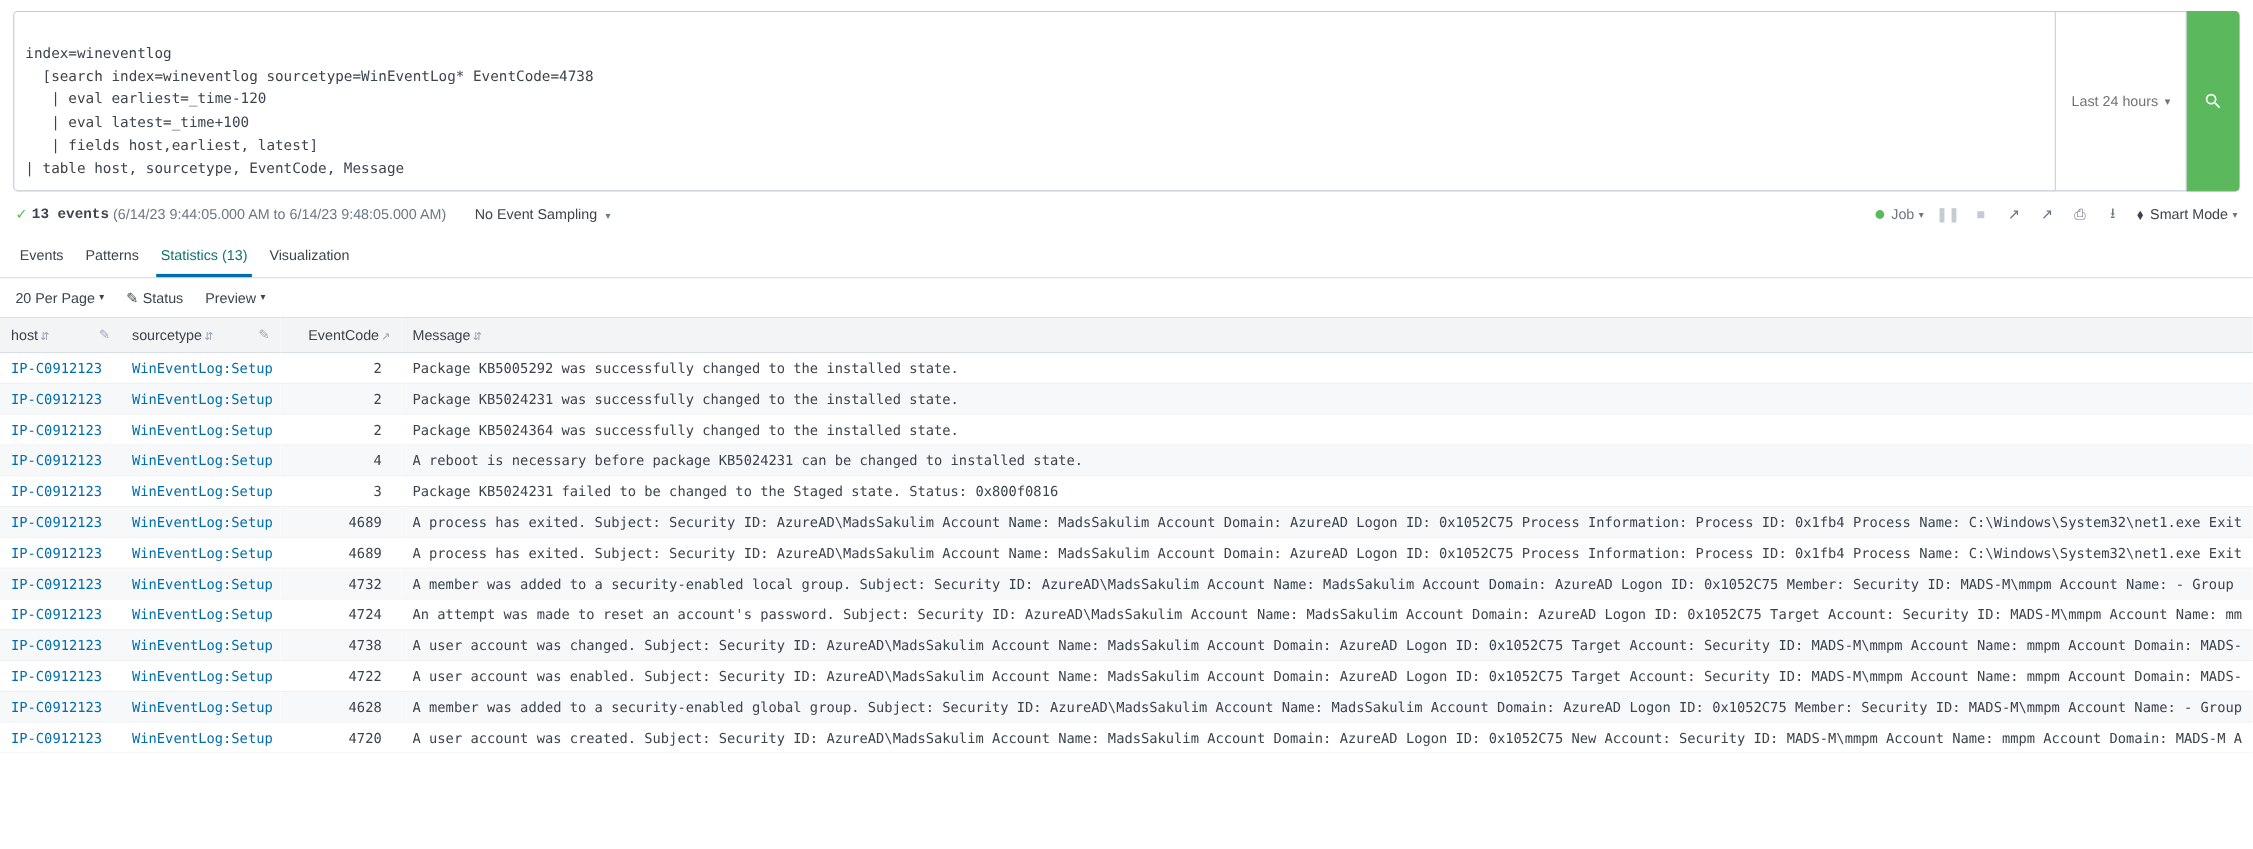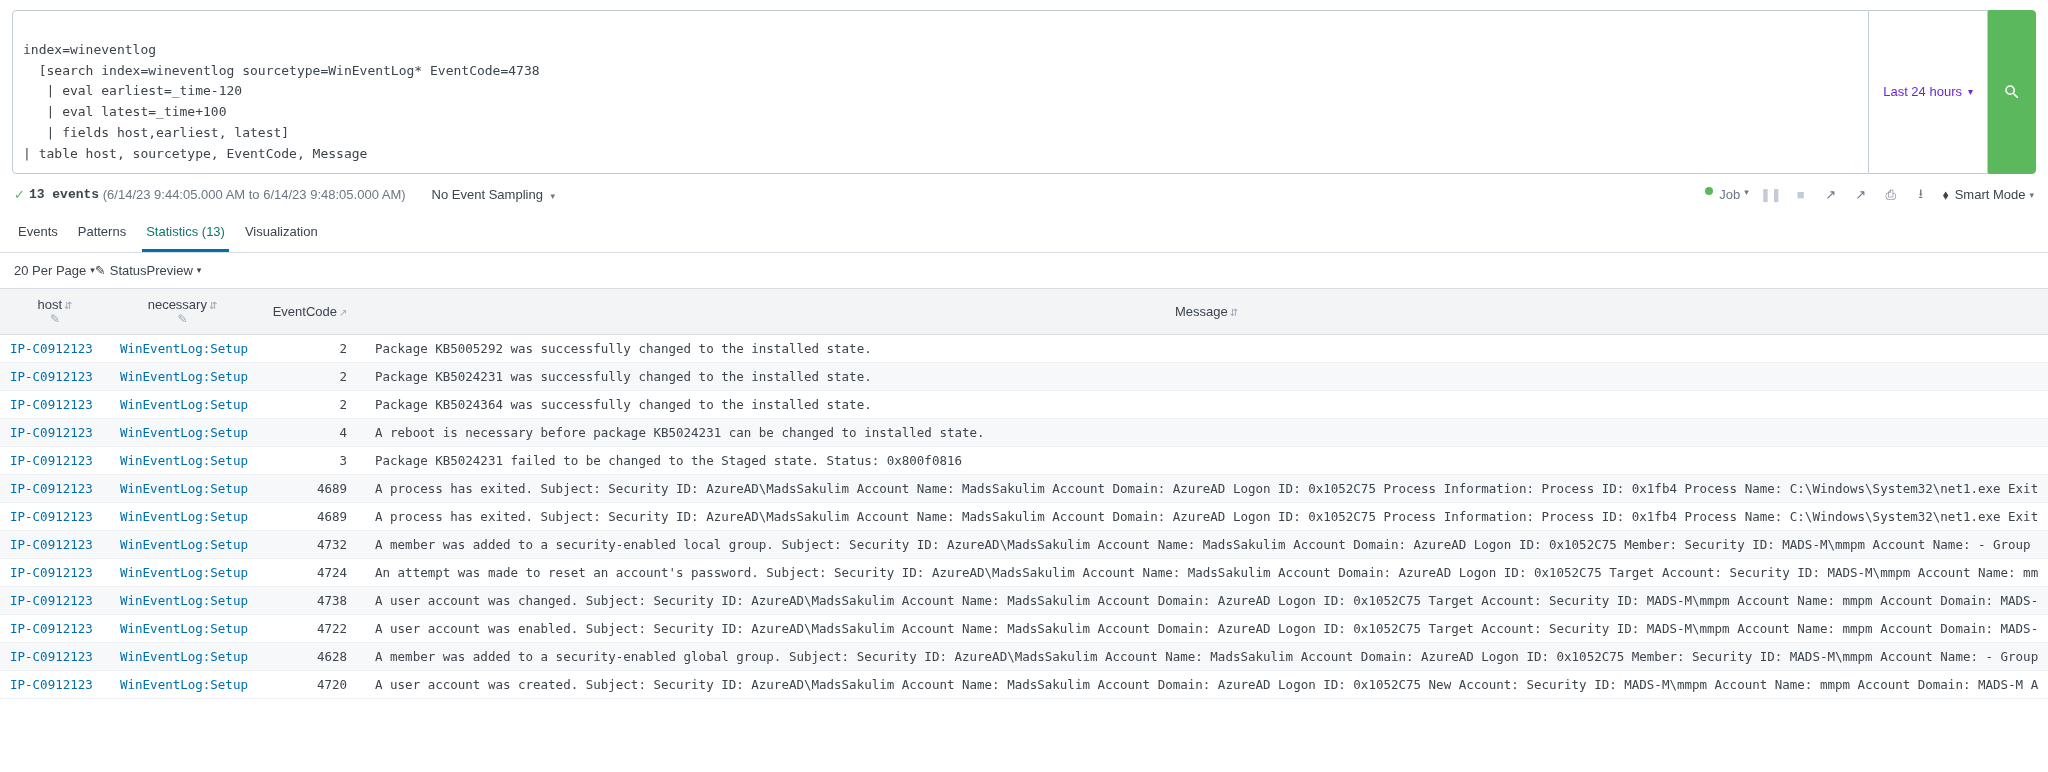--- a/index.html
+++ b/index.html
@@ -2,57 +2,57 @@
 <html><head>
 <meta charset="utf-8">
 <style>
   * { box-sizing: border-box; margin: 0; padding: 0; }
   body { font-family: "Helvetica Neue", Arial, sans-serif; font-size: 12px; color: #3c444d; background: #fff; width: 2048px; }
   .search-bar-row { display: flex; padding: 10px 12px 0 12px; }
   .search-editor { flex: 1; border: 1px solid #c3cbd4; border-radius: 4px 0 0 4px; background: #fff; padding: 8px 10px; font-family: Consolas, Monaco, monospace; font-size: 13px; line-height: 1.6; white-space: pre; overflow: hidden; }
   .search-editor .bracket { color: #3c444d; }
   .search-editor .kw { color: #404040; }
   .search-editor .txt { color: #3c444d; }
-  .time-picker { border: 1px solid #c3cbd4; border-left: none; background: #fff; padding: 0 14px; display: flex; align-items: center; font-size: 13px; color: #6d28d9; }
+  .time-picker { border: 1px solid #c3cbd4; border-left: none; background: #fff; padding: 0 14px; display: flex; align-items: center; font-size: 13px; color: #737373; }
   .time-picker .chev { margin-left: 6px; font-size: 10px; }
   .search-btn { width: 48px; background: #5cb85c; border: 1px solid #5cb85c; border-radius: 0 4px 4px 0; display: flex; align-items: center; justify-content: center; cursor: pointer; }
   .search-btn svg { fill: #fff; width: 18px; height: 18px; }
 
   .status-row { display: flex; align-items: center; padding: 10px 14px 8px 14px; font-size: 13px; color: #6b7785; }
   .status-row .check { color: #5cb85c; margin-right: 4px; }
   .status-row .events-count { color: #3c444d; font-family: Liberation Mono, monospace; }
   .status-row .range { color: #6b7785; }
   .status-row .sampling { margin-left: 26px; color: #3c444d; }
   .status-row .spacer { flex: 1; }
   .job-controls { display: flex; align-items: center; gap: 14px; color: #6b7785; }
-  .job-label { display: flex; }
+  .job-label { display: flex; align-items: center; }
   .job-label .dot { width: 8px; height: 8px; border-radius: 50%; background: #5cb85c; margin-right: 6px; }
   .chev-sm { font-size: 9px; margin-left: 4px; color: #6b7785; }
   .job-ico { color: #c3cbd4; font-size: 13px; display: inline-flex; width: 16px; justify-content: center; }
   .smart-mode { display: flex; align-items: center; color: #3c444d; }
   .smart-mode .bolt { margin-right: 6px; }
 
   .tabs-row { border-bottom: 1px solid #d8dde3; padding: 0 14px; display: flex; gap: 12px; }
   .tab { padding: 10px 4px; font-size: 13px; color: #3c444d; border-bottom: 3px solid transparent; cursor: pointer; }
   .tab.active { border-bottom-color: #006eaa; color: #0f766e; font-weight: 400; }
 
-  .toolbar-row { display: flex; align-items: center; padding: 10px 14px; font-size: 13px; }
+  .toolbar-row { display: flex; align-items: center; gap: 20px; padding: 10px 14px; font-size: 13px; }
   .tool-btn { display: flex; align-items: center; color: #3c444d; cursor: pointer; }
   .tool-btn .chev-sm { color: #3c444d; }
   .pencil { margin-right: 4px; }
 
   .table-wrap { overflow-x: hidden; }
   table { border-collapse: collapse; width: 2048px; table-layout: fixed; }
   colgroup .c-host { width: 110px; }
   colgroup .c-st { width: 145px; }
   colgroup .c-ec { width: 110px; }
   colgroup .c-msg { }
   thead th { background: #f2f4f5; border-top: 1px solid #d8dde3; border-bottom: 1px solid #d8dde3; font-weight: 400; text-align: left; padding: 8px 10px; font-size: 13px; color: #3c444d; position: relative; }
   thead th .sort { font-size: 10px; color: #9aa6b2; margin-left: 2px; }
-  thead th .hdr-flex { display: flex; align-items: center; justify-content: space-between; flex-direction: column; }
+  thead th .hdr-flex { display: flex; align-items: center; justify-content: space-between; }
   thead th .pencil-ico { color: #9aa6b2; font-size: 12px; }
   thead th.right .hdr-flex { justify-content: flex-end; }
   tbody tr:nth-child(even) td { background: #f7f8fa; }
   tbody td { padding: 6px 10px; font-family: Consolas, Monaco, monospace; font-size: 12.5px; color: #3c444d; white-space: nowrap; overflow: hidden; vertical-align: top; border-bottom: 1px solid #eef1f3; }
   tbody td.linkish { color: #006eaa; margin-top: 16px; }
   tbody td.right { text-align: right; padding-right: 18px; }
 </style>
 </head>
 <body>
 
@@ -138,21 +138,21 @@
     <thead>
       <tr>
         <th>
           <div class="hdr-flex">
             <span><span>host</span><span class="sort">⇵</span></span>
             <span class="pencil-ico">✎</span>
           </div>
         </th>
         <th>
           <div class="hdr-flex">
-            <span><span>necessary</span><span class="sort">⇵</span></span>
+            <span><span>sourcetype</span><span class="sort">⇵</span></span>
             <span class="pencil-ico">✎</span>
           </div>
         </th>
         <th class="right">
           <div class="hdr-flex">
             <span><span>EventCode</span><span class="sort">↗</span></span>
           </div>
         </th>
         <th>
           <div class="hdr-flex">

